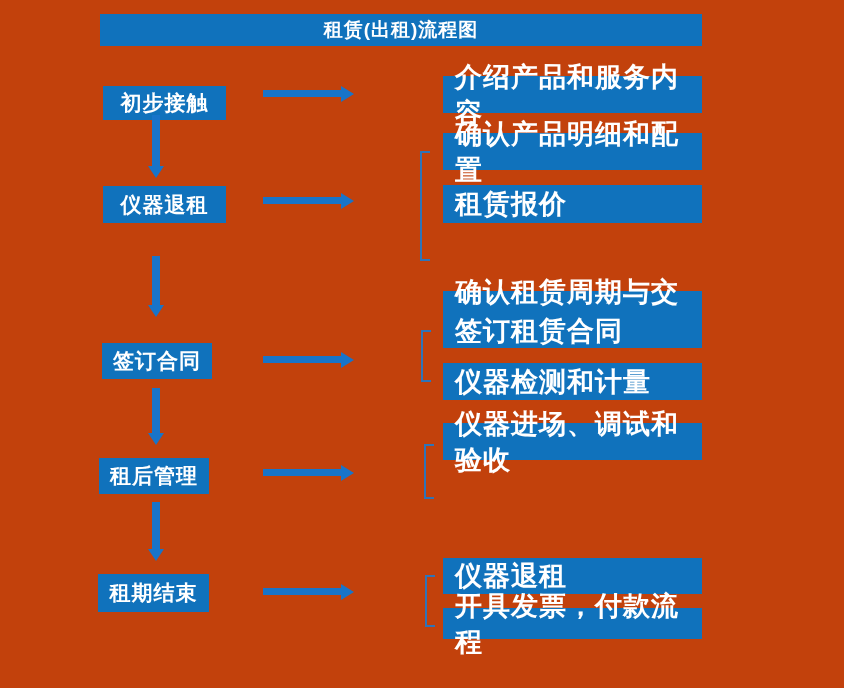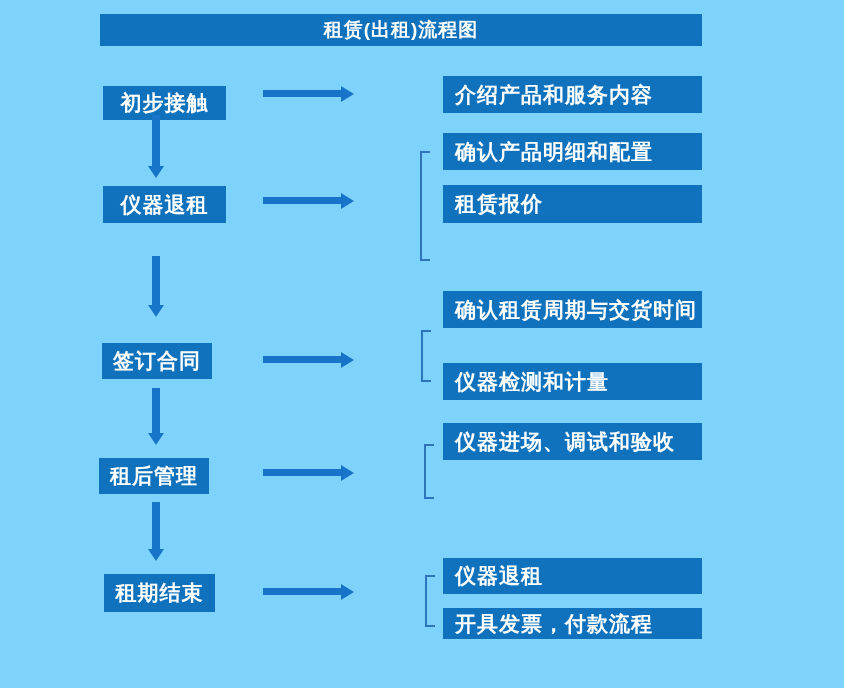--- a/index.html
+++ b/index.html
@@ -1,19 +1,19 @@
 <!DOCTYPE html>
 <html><head>
 <meta charset="utf-8">
 <style>
   html,body{margin:0;padding:0;background:#ffffff;}
   .canvas{
     position:relative;
     width:844px;height:688px;
-    background:#7dd3fc;
+    background:#c2410c;
     font-family:"Liberation Sans", sans-serif;
     overflow:hidden;
   }
   .blue-box{
     position:absolute;
     background:#1072BC;
     color:#ffffff;
     font-weight:bold;
     box-sizing:border-box;
   }
@@ -22,24 +22,24 @@
     font-size:19px;line-height:32px;text-align:center;letter-spacing:1px;
   }
   .step{
     font-size:21px;text-align:center;letter-spacing:1px;
     display:flex;align-items:center;justify-content:center;
   }
   .s1{left:103px;top:77px;width:123px;height:34px;margin-top:9px;}
   .s2{left:103px;top:186px;width:123px;height:37px;}
   .s3{left:102px;top:343px;width:110px;height:36px;}
   .s4{left:99px;top:458px;width:110px;height:36px;}
-  .s5{left:98px;top:574px;width:111px;height:38px;margin-left:6px;}
+  .s5{left:98px;top:574px;width:111px;height:38px;}
   .detail{
     left:443px;width:259px;
-    font-size:21px;letter-spacing:1px;
+    font-size:27px;letter-spacing:1px;
     display:flex;align-items:center;
     padding-left:12px;
   }
   .d1 {top:76px;height:37px;}
   .d2a{top:133px;height:37px;font-family:Liberation Serif, serif;}
   .d2b{top:185px;height:38px;}
   .d2c{top:243px;height:37px;margin-top:48px;}
   .d3a{top:313px;height:35px;}
   .d3b{top:363px;height:37px;}
   .d4a{top:423px;height:37px;}
@@ -111,20 +111,21 @@
   <div class="bracket b3"></div>
   <div class="bracket b4"></div>
   <div class="bracket b5"></div>
 
   <div class="blue-box detail d1">介绍产品和服务内容</div>
 
   <div class="blue-box detail d2a">确认产品明细和配置</div>
   <div class="blue-box detail d2b">租赁报价</div>
   <div class="blue-box detail d2c">确认租赁周期与交货时间</div>
 
+  <div class="blue-box detail d3a">签订租赁合同</div>
   <div class="blue-box detail d3b">仪器检测和计量</div>
 
   <div class="blue-box detail d4a">仪器进场、调试和验收</div>
 
   <div class="blue-box detail d5a">仪器退租</div>
   <div class="blue-box detail d5b">开具发票，付款流程</div>
 
 </div>
 
 </body></html>

